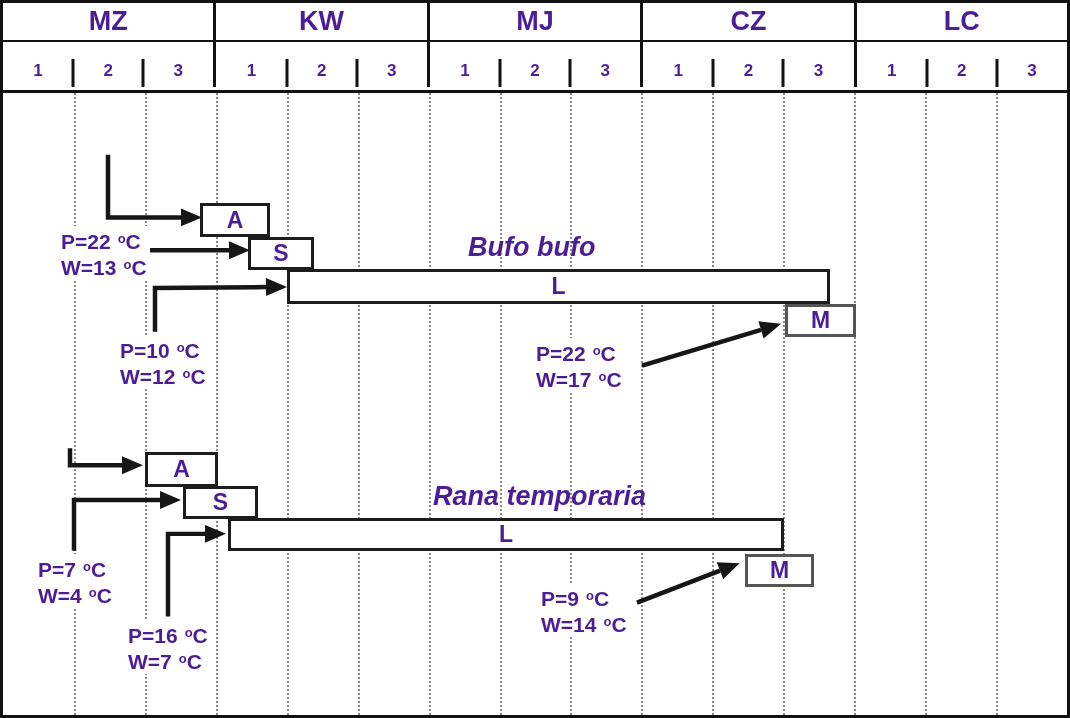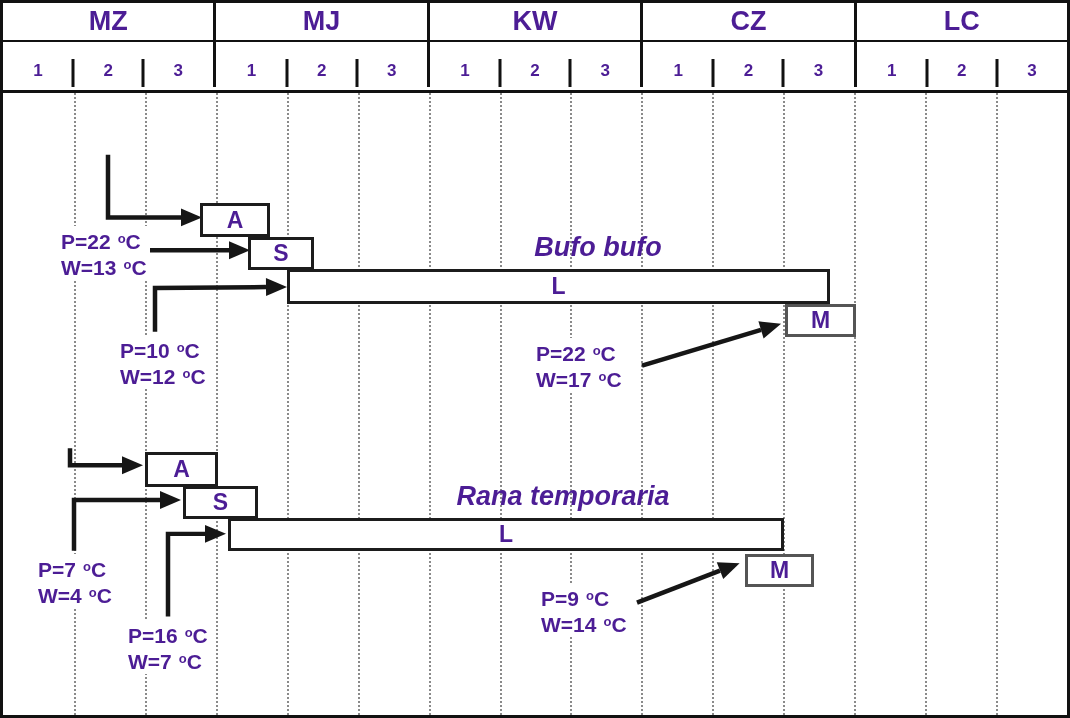--- a/index.html
+++ b/index.html
@@ -23,21 +23,21 @@
   .tick{position:absolute;top:37%;bottom:0;width:3px;background:#111;transform:translateX(-50%);}
   .tick.t1{left:33.333%;} .tick.t2{left:66.667%;}
   
   .plot{position:absolute;left:0;top:90px;right:0;bottom:0;}
   .gl{position:absolute;top:0;bottom:0;width:0;border-left:2px dotted #8a8a8a;z-index:0;}
   .arrows{position:absolute;left:0;top:0;width:100%;height:100%;z-index:1;pointer-events:none;}
   .arrows path{stroke:#161616;stroke-width:4.5;fill:none;}
   .stage-box{position:absolute;background:#fff;border:3px solid #1c1c1c;box-sizing:border-box;
     display:flex;align-items:center;justify-content:center;font-size:23px;font-weight:bold;z-index:3;}
   .stage-box.m{border-color:#555;}
-  .species-title{position:absolute;font-size:27px;font-weight:bold;font-style:italic;z-index:2;white-space:nowrap;text-align:center;}
+  .species-title{position:absolute;font-size:27px;font-weight:bold;font-style:italic;z-index:2;white-space:nowrap;margin-left:10px;}
   .ann{position:absolute;background:#fff;font-size:21px;font-weight:bold;line-height:23px;
     padding:1px 3px;z-index:2;white-space:nowrap;}
   .ann .u{margin-left:7px;}
   .ann sup{font-size:13px;vertical-align:6px;}
   
   .b-a{left:197px;top:110px;width:70px;height:34px;}
   .b-s{left:245px;top:144px;width:66px;height:33px;}
   .b-l{left:284px;top:176px;width:543px;height:35px;}
   .b-m{left:782px;top:211px;width:71px;height:33px;}
   .r-a{left:142px;top:359px;width:73px;height:35px;}
@@ -60,24 +60,24 @@
 
 <div class="stage">
 <div class="chart">
 
   <div class="header">
     <div class="months-row">
       <div class="mcell">
             <span>MZ</span>
           </div>
       <div class="mcell">
+            <span>KW</span>
+          </div>
+      <div class="mcell">
             <span>MJ</span>
-          </div>
-      <div class="mcell">
-            <span>KW</span>
           </div>
       <div class="mcell">
             <span>CZ</span>
           </div>
       <div class="mcell">
             <span>LC</span>
           </div>
     </div>
     <div class="decades-row">
       <div class="mcol">

